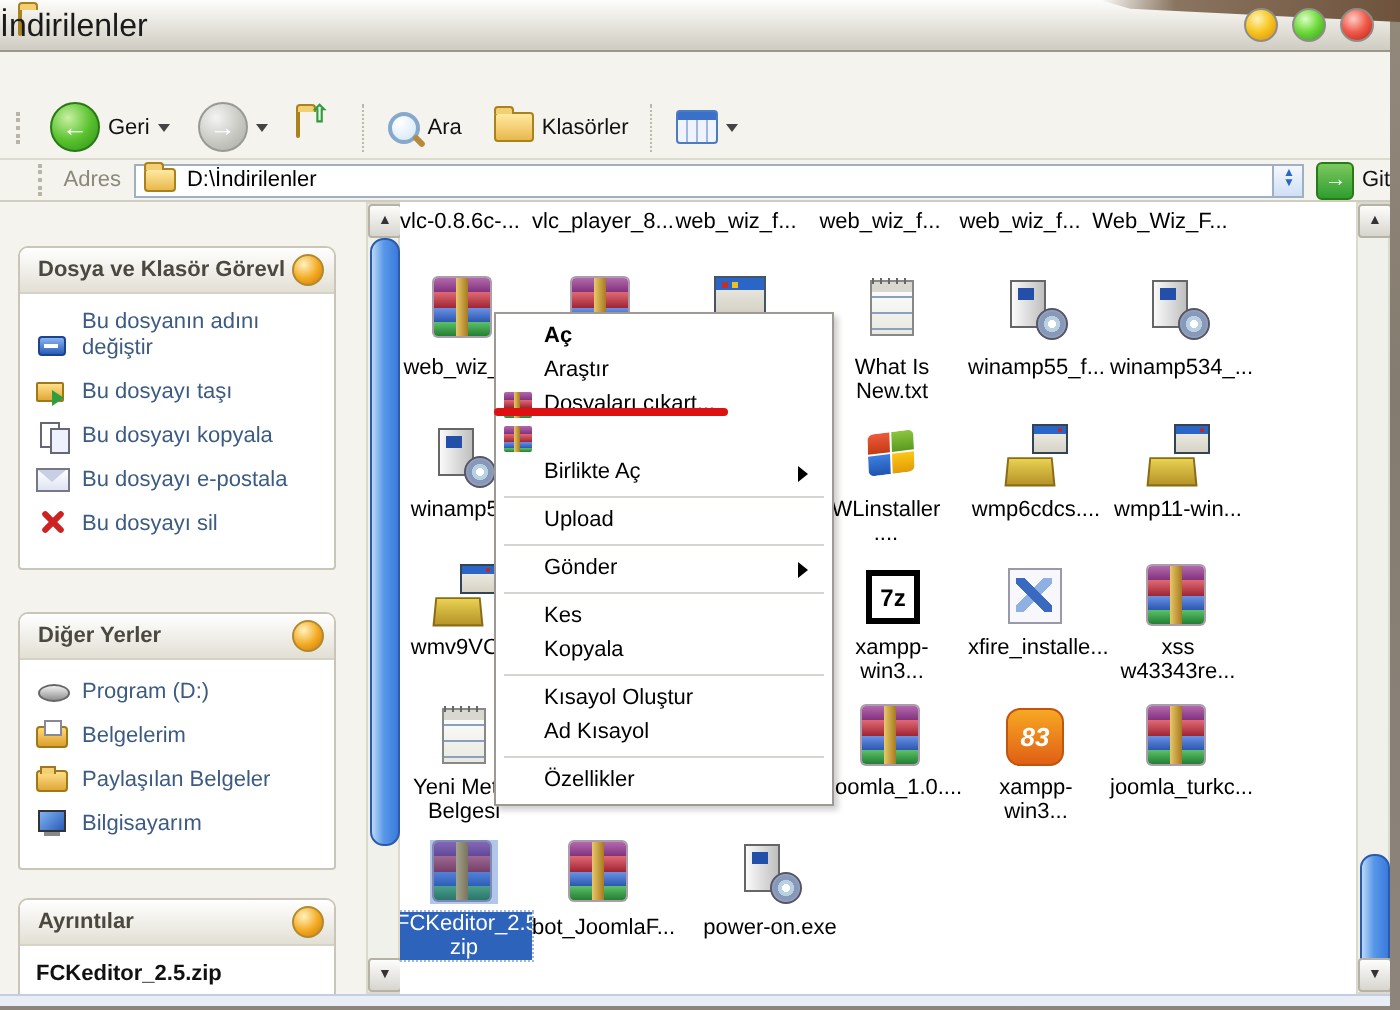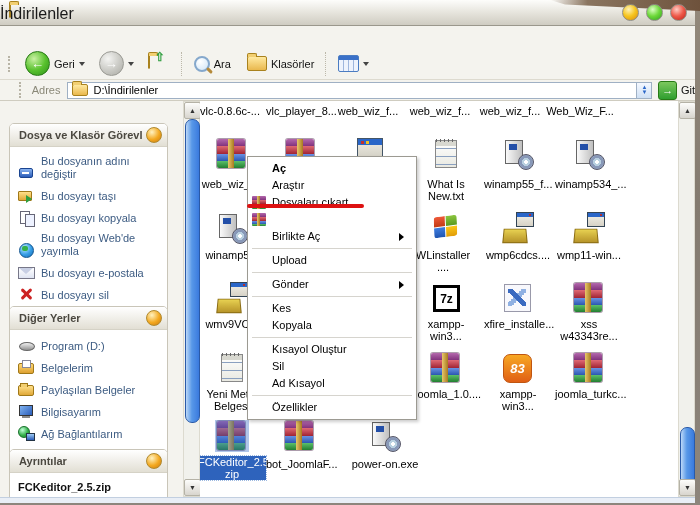--- a/index.html
+++ b/index.html
@@ -268,24 +268,20 @@
           </div>
           <div class="task">
             <div class="si si-move"></div>
             <div>Bu dosyayı taşı</div>
           </div>
           <div class="task">
             <div class="si si-copy"></div>
             <div>Bu dosyayı kopyala</div>
           </div>
           <div class="task">
-            <div class="si si-publish"></div>
-            <div>Bu dosyayı Web'de yayımla</div>
-          </div>
-          <div class="task">
             <div class="si si-email"></div>
             <div>Bu dosyayı e-postala</div>
           </div>
           <div class="task">
             <div class="si si-delete"></div>
             <div>Bu dosyayı sil</div>
           </div>
         </div>
     </div>
     <div class="panel" style="top:199px">
@@ -302,24 +298,20 @@
             <div class="si si-mydocs"></div>
             <div>Belgelerim</div>
           </div>
           <div class="task">
             <div class="si si-shared"></div>
             <div>Paylaşılan Belgeler</div>
           </div>
           <div class="task">
             <div class="si si-mycomputer"></div>
             <div>Bilgisayarım</div>
-          </div>
-          <div class="task">
-            <div class="si si-network"></div>
-            <div>Ağ Bağlantılarım</div>
           </div>
         </div>
     </div>
     <div class="panel" style="top:342px;height:70px">
       <div class="phead">
         <b>Ayrıntılar</b>
         <span class="ball"></span>
       </div>
       <div class="pbody">
         <div class="detail-name">FCKeditor_2.5.zip</div>
@@ -505,21 +497,20 @@
       <div class="mitem"><span>Birlikte Aç</span><div class="marrow"></div></div>
       <div class="msep"></div>
       <div class="mitem"><span>Upload</span></div>
       <div class="msep"></div>
       <div class="mitem"><span>Gönder</span><div class="marrow"></div></div>
       <div class="msep"></div>
       <div class="mitem"><span>Kes</span></div>
       <div class="mitem"><span>Kopyala</span></div>
       <div class="msep"></div>
       <div class="mitem"><span>Kısayol Oluştur</span></div>
-      <div class="mitem"><span>Sil</span></div>
       <div class="mitem"><span>Ad Kısayol</span></div>
       <div class="msep"></div>
       <div class="mitem"><span>Özellikler</span></div>
     </div>
   <div class="redline"></div>
 
   <div class="bottom-edge"></div>
 </div>
 <div class="desktop-peek"></div>
 

